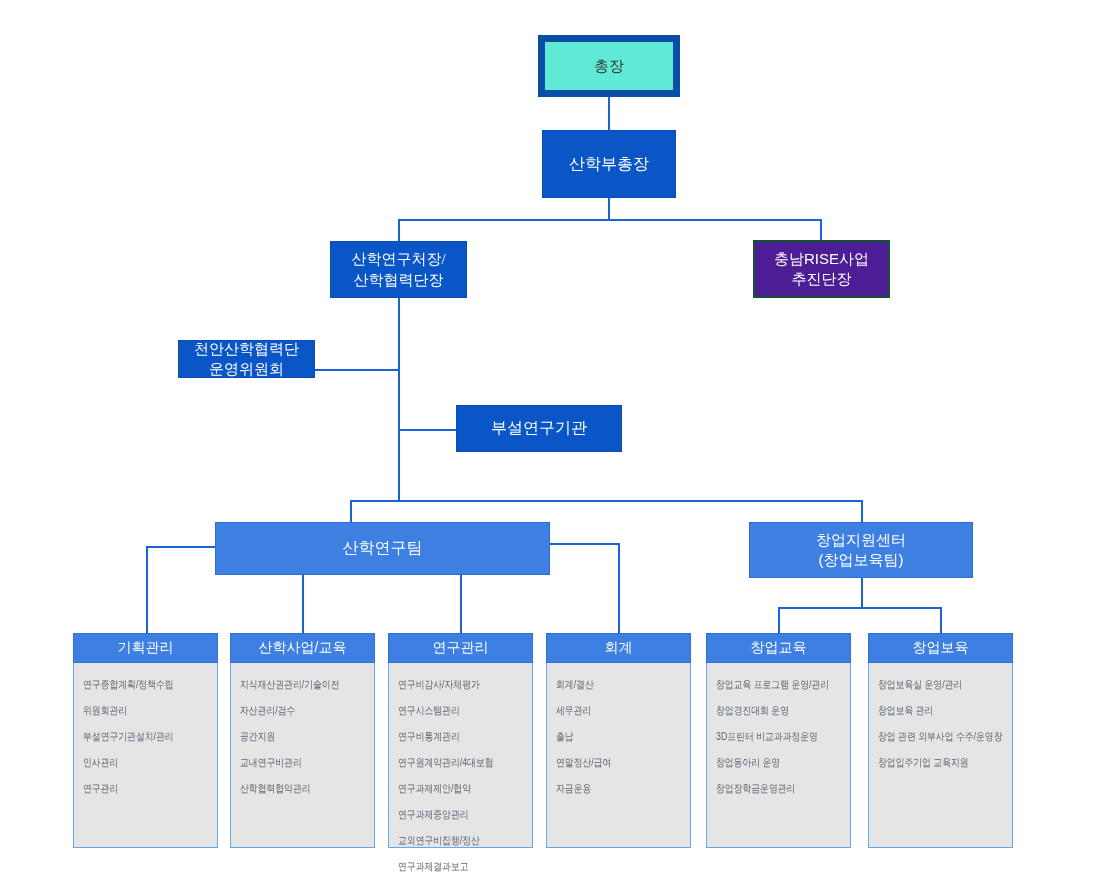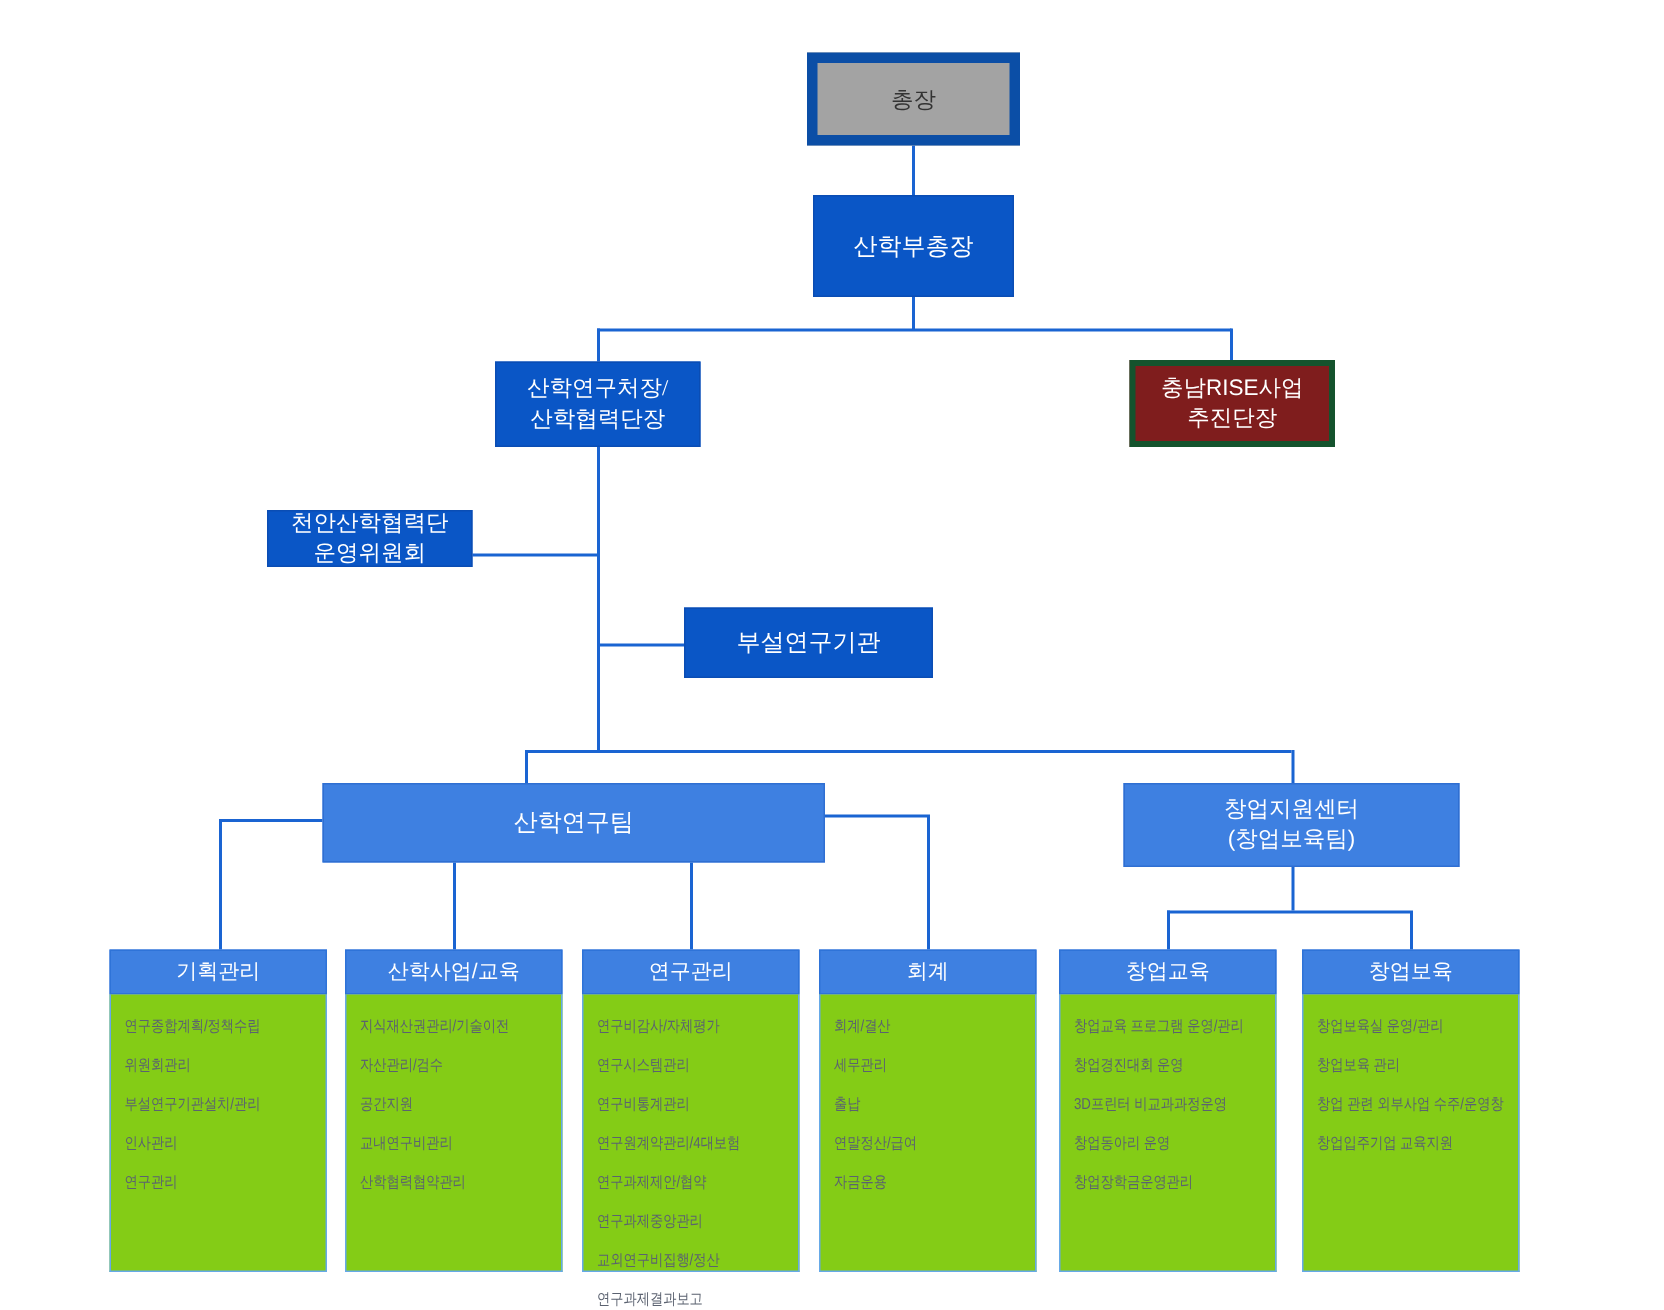--- a/index.html
+++ b/index.html
@@ -5,35 +5,35 @@
   html,body{margin:0;padding:0;background:#fff;}
   .canvas{
     position:relative;width:1109px;height:873px;background:#ffffff;
     font-family:"Liberation Sans","DejaVu Sans",sans-serif;overflow:hidden;
   }
   .node{
     position:absolute;display:flex;align-items:center;justify-content:center;
     text-align:center;box-sizing:border-box;white-space:pre-line;
   }
   .node-deep{background:#0a56c6;color:#ffffff;border:1px solid #0a4db4;}
-  .node-rise{background:#7f1d1d;color:#ffffff;border:4px solid #14532d;}
+  .node-rise{background:#4c1d95;color:#ffffff;border:2px solid #14532d;}
   .node-light{background:#3e80e1;color:#ffffff;border:1px solid #2f6fd2;}
   .node-president{
-    background:#a3a3a3;color:#333333;border:7px solid #0b4ea6;font-size:15px;
+    background:#5eead4;color:#333333;border:7px solid #0b4ea6;font-size:15px;
   }
   .line{position:absolute;background:#1a64d2;}
   .h-line{height:1.5px;}
   .v-line{width:1.5px;}
   .column{position:absolute;width:145px;top:633px;}
   .col-header{
     box-sizing:border-box;height:30px;background:#3e80e1;border:1px solid #2e73d8;
     color:#ffffff;font-size:14px;display:flex;align-items:center;justify-content:center;
   }
   .col-body{
-    box-sizing:border-box;height:185px;background:#84cc16;
+    box-sizing:border-box;height:185px;background:#e5e5e5;
     border:1px solid #66a9e8;border-top:none;padding:8px 8px 0 9px;text-decoration:underline;
   }
   .col-body ul{margin:0;padding:0;list-style:none;}
   .col-body li{
     line-height:26px;font-size:10.5px;color:#5b6270;white-space:nowrap;
   }
   .task-text{display:inline-block;transform:scaleX(0.84);transform-origin:0 50%;}
   .fs16{font-size:16px;}
   .fs15{font-size:15px;line-height:1.35;}
 </style>

